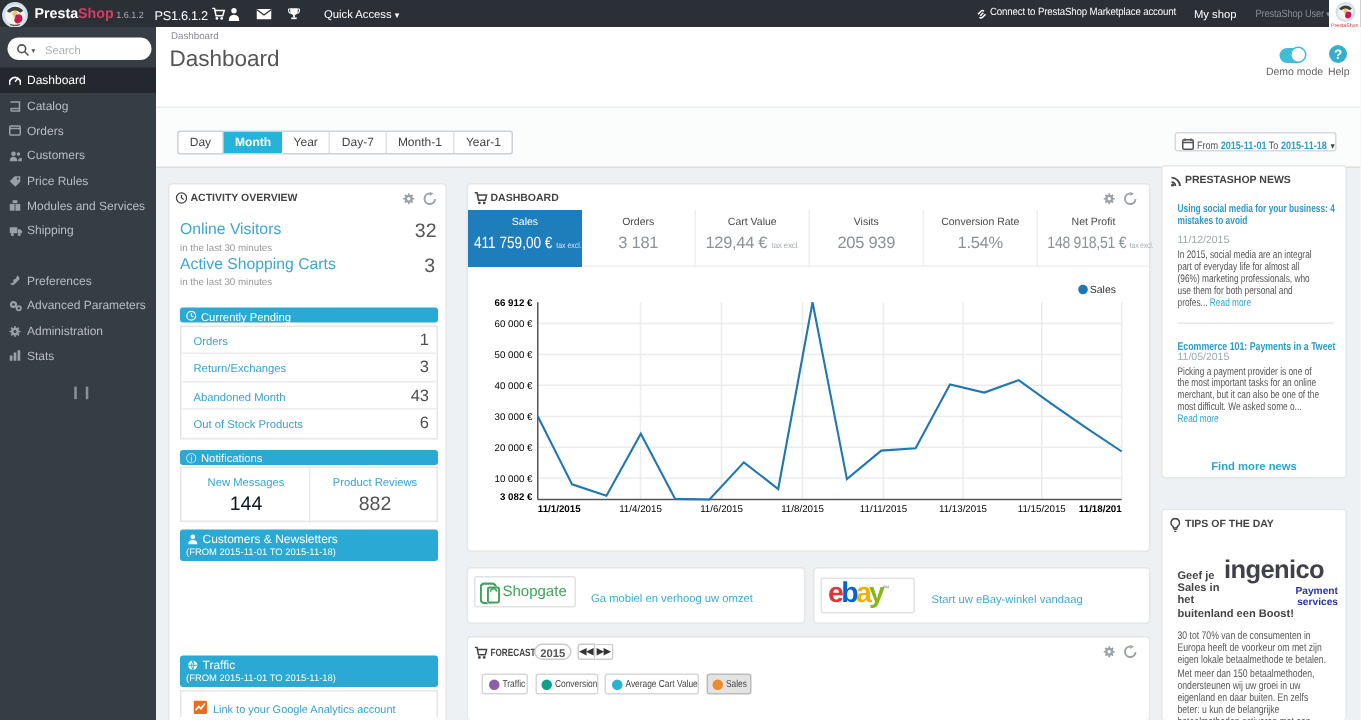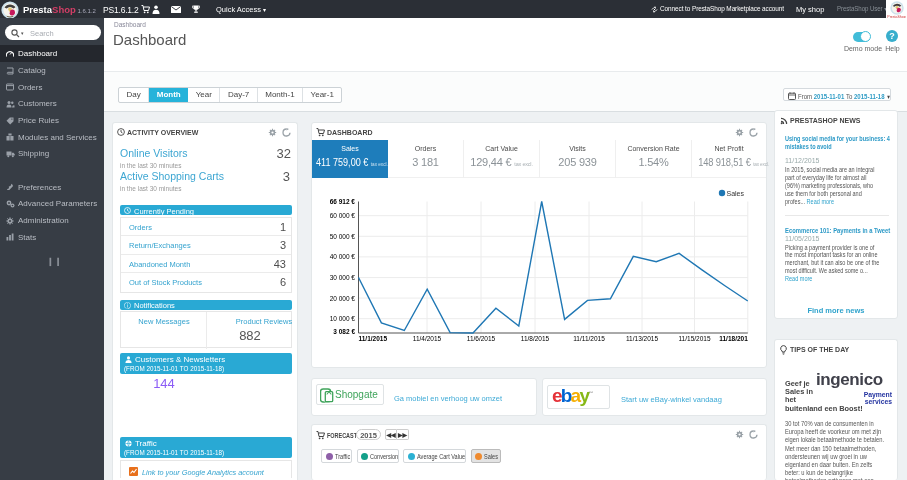--- a/index.html
+++ b/index.html
@@ -258,43 +258,43 @@
         </div>
     </div>
 
     <div class="bluebar" style="top:176.5px;height:10px;">
       <span class="abs" style="left:4px;top:1px;font-size:7px;">ⓘ</span>
       <span class="abs" style="left:14px;top:1.5px;font-size:7.5px;">Notifications</span>
     </div>
     <div class="rowbox" style="top:187.5px;height:37px;">
       <div class="abs" style="left:0;top:0;width:86px;height:37px;border-right:1px solid #ebebeb;"></div>
       <div class="abs" style="left:0;top:5px;width:86px;text-align:center;font-size:7.5px;color:#35a3cf;">New Messages</div>
-      <div class="abs" style="left:0;top:16px;width:86px;text-align:center;font-size:13px;color:#8b5cf6;margin-top:48px;">144</div>
-      <div class="abs" style="left:100px;top:5px;width:86px;text-align:center;font-size:7.5px;color:#35a3cf;">Product Reviews</div>
+      <div class="abs" style="left:0;top:16px;width:86px;text-align:center;font-size:13px;color:#0f172a;">144</div>
+      <div class="abs" style="left:86px;top:5px;width:86px;text-align:center;font-size:7.5px;color:#35a3cf;">Product Reviews</div>
       <div class="abs" style="left:86px;top:16px;width:86px;text-align:center;font-size:13px;color:#555;">882</div>
     </div>
 
     <div class="bluebar" style="top:229.5px;height:21px;">
       <svg class="abs" style="left:5px;top:3.5px;" width="7" height="7" viewBox="0 0 8 8">
           <circle cx="4" cy="2.2" r="1.8" fill="#fff"></circle>
           <path d="M0.5 8 Q0.5 4.6 4 4.6 Q7.5 4.6 7.5 8 Z" fill="#fff"></path>
         </svg>
       <span class="abs" style="left:15px;top:2.5px;font-size:8px;">Customers &amp; Newsletters</span>
       <span class="abs" style="left:4px;top:12.5px;font-size:6.3px;">(FROM 2015-11-01 TO 2015-11-18)</span>
     </div>
 
     <div class="bluebar" style="top:314px;height:20.5px;">
       <svg class="abs" style="left:5px;top:3px;" width="7" height="7" viewBox="0 0 8 8">
           <circle cx="4" cy="4" r="3.5" fill="#fff"></circle>
           <path d="M4 0.5 Q2 4 4 7.5 M4 0.5 Q6 4 4 7.5 M0.5 4 H7.5" stroke="#29a9d4" stroke-width="0.7" fill="none"></path>
         </svg>
       <span class="abs" style="left:15px;top:2px;font-size:8px;">Traffic</span>
       <span class="abs" style="left:4px;top:12px;font-size:6.3px;">(FROM 2015-11-01 TO 2015-11-18)</span>
     </div>
-    <div class="rowbox" style="top:336.5px;height:18px;border-bottom:none;font-style:italic;">
+    <div class="rowbox" style="top:336.5px;height:18px;border-bottom:none;">
       <svg class="abs" style="left:8px;top:6px;" width="9" height="9" viewBox="0 0 9 9">
           <rect x="0" y="0" width="9" height="9" rx="1" fill="#e8701c"></rect>
           <path d="M1.5 6.5 L3.5 4 L5 5.5 L7.5 2" stroke="#fff" stroke-width="1.1" fill="none"></path>
         </svg>
       <span class="abs" style="left:21px;top:7px;font-size:7.3px;color:#35a3cf;">Link to your Google Analytics account</span>
     </div>
   </div>
   <div class="panel" id="p-dash" style="left:311px;top:122px;width:456px;height:246px;">
     <div class="phead">
       <svg class="abs" style="left:4px;top:5px;" width="9" height="9" viewBox="0 0 9 9">

